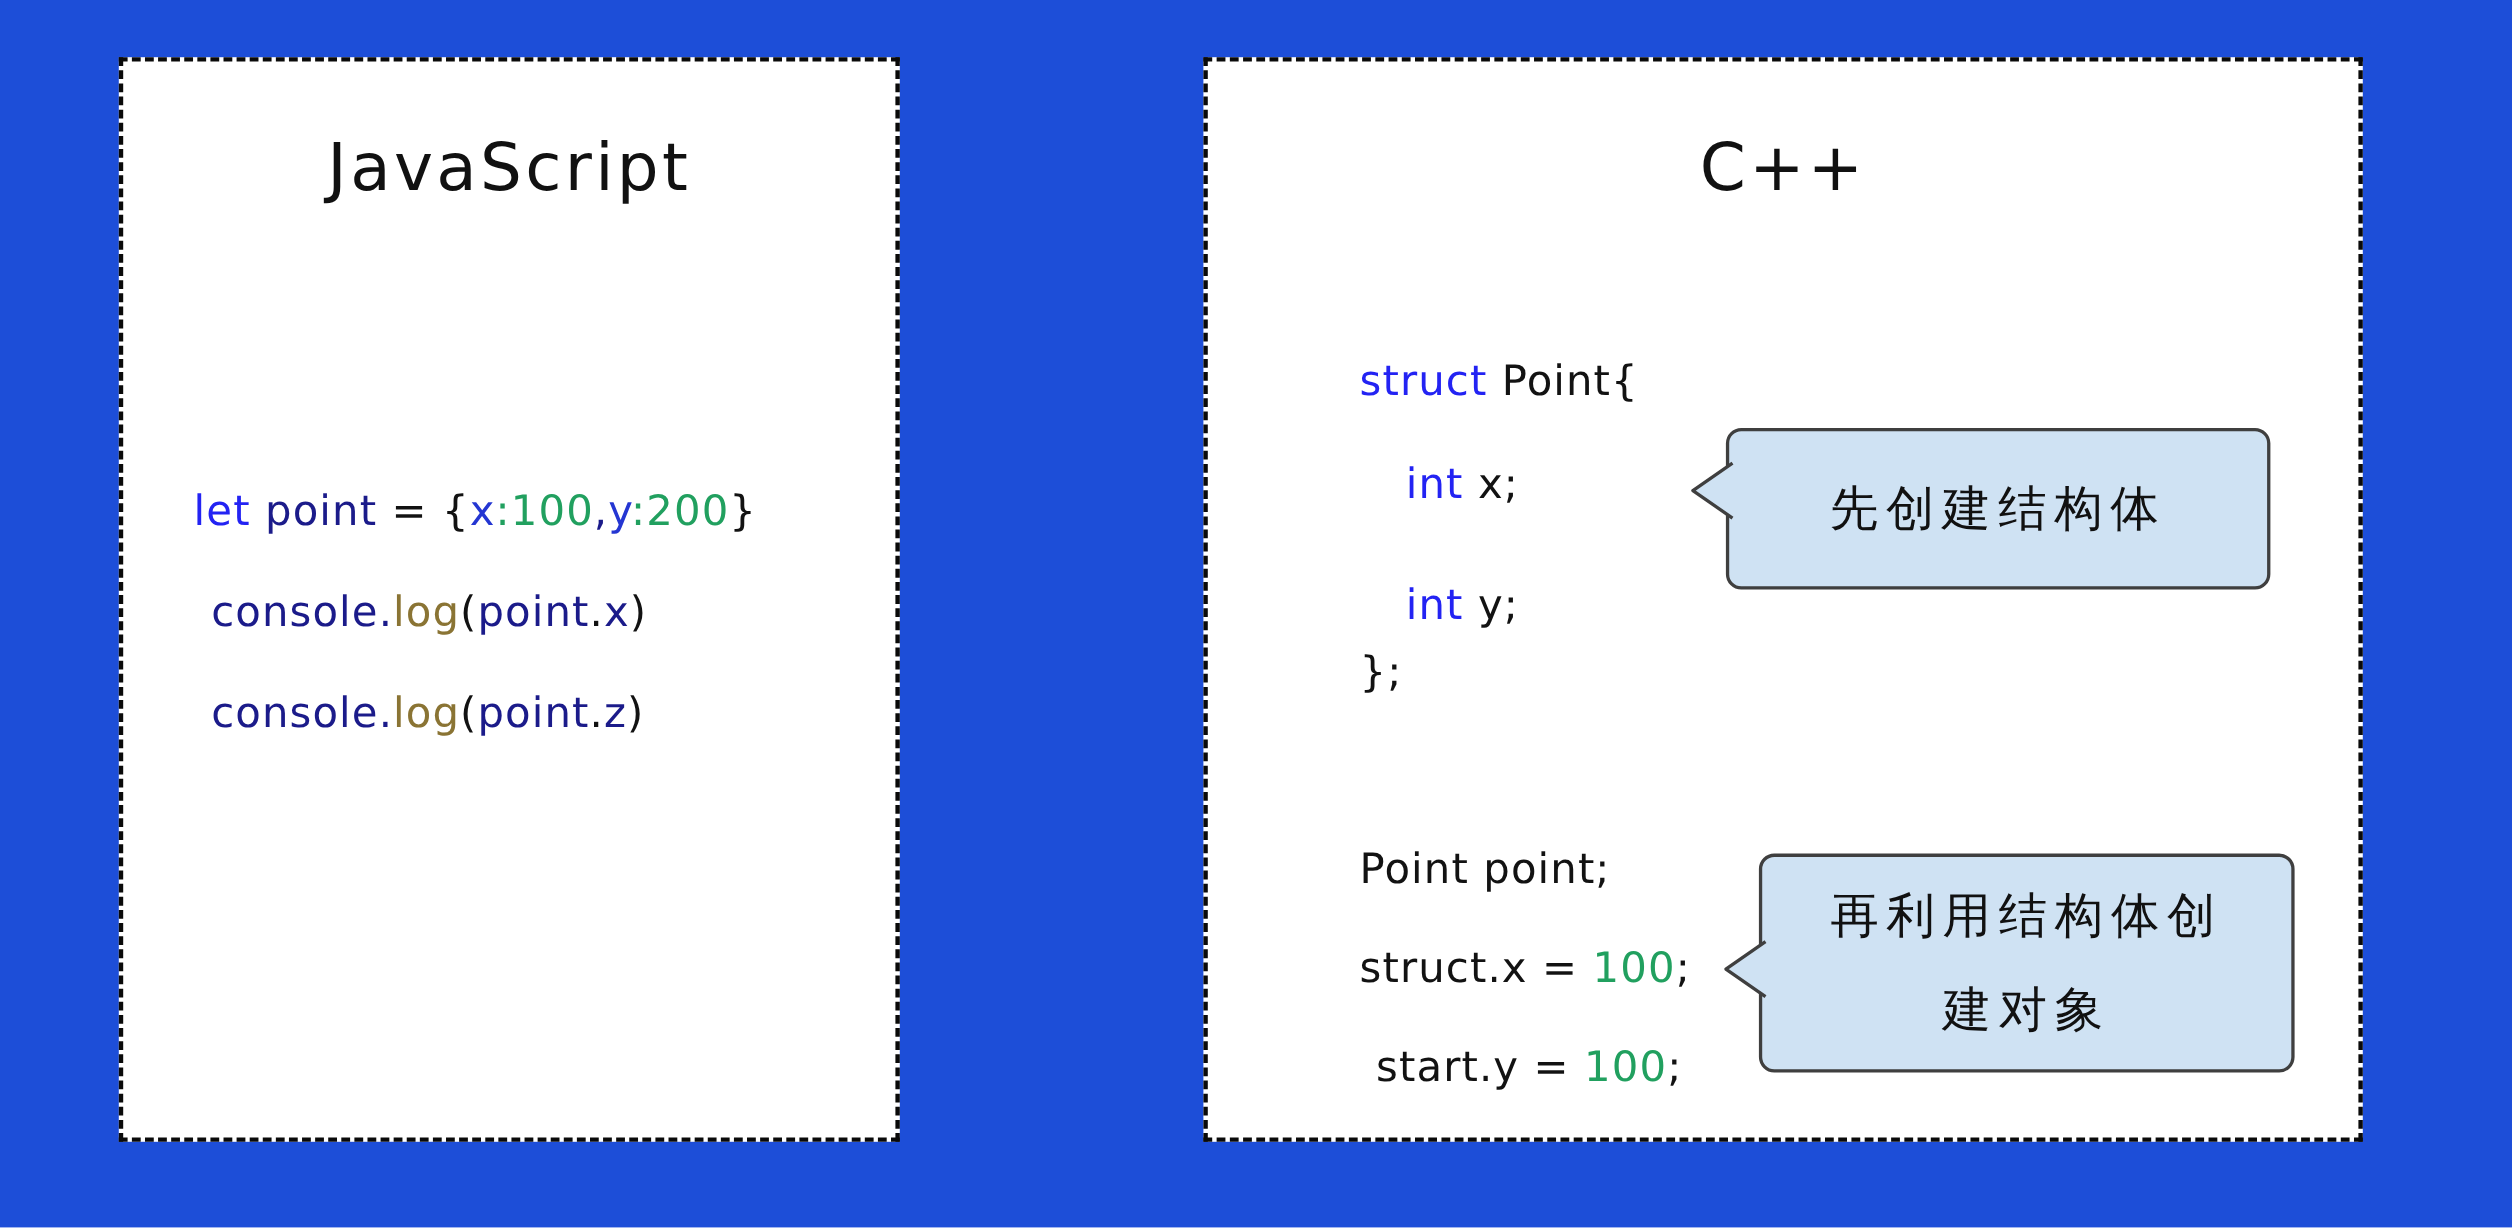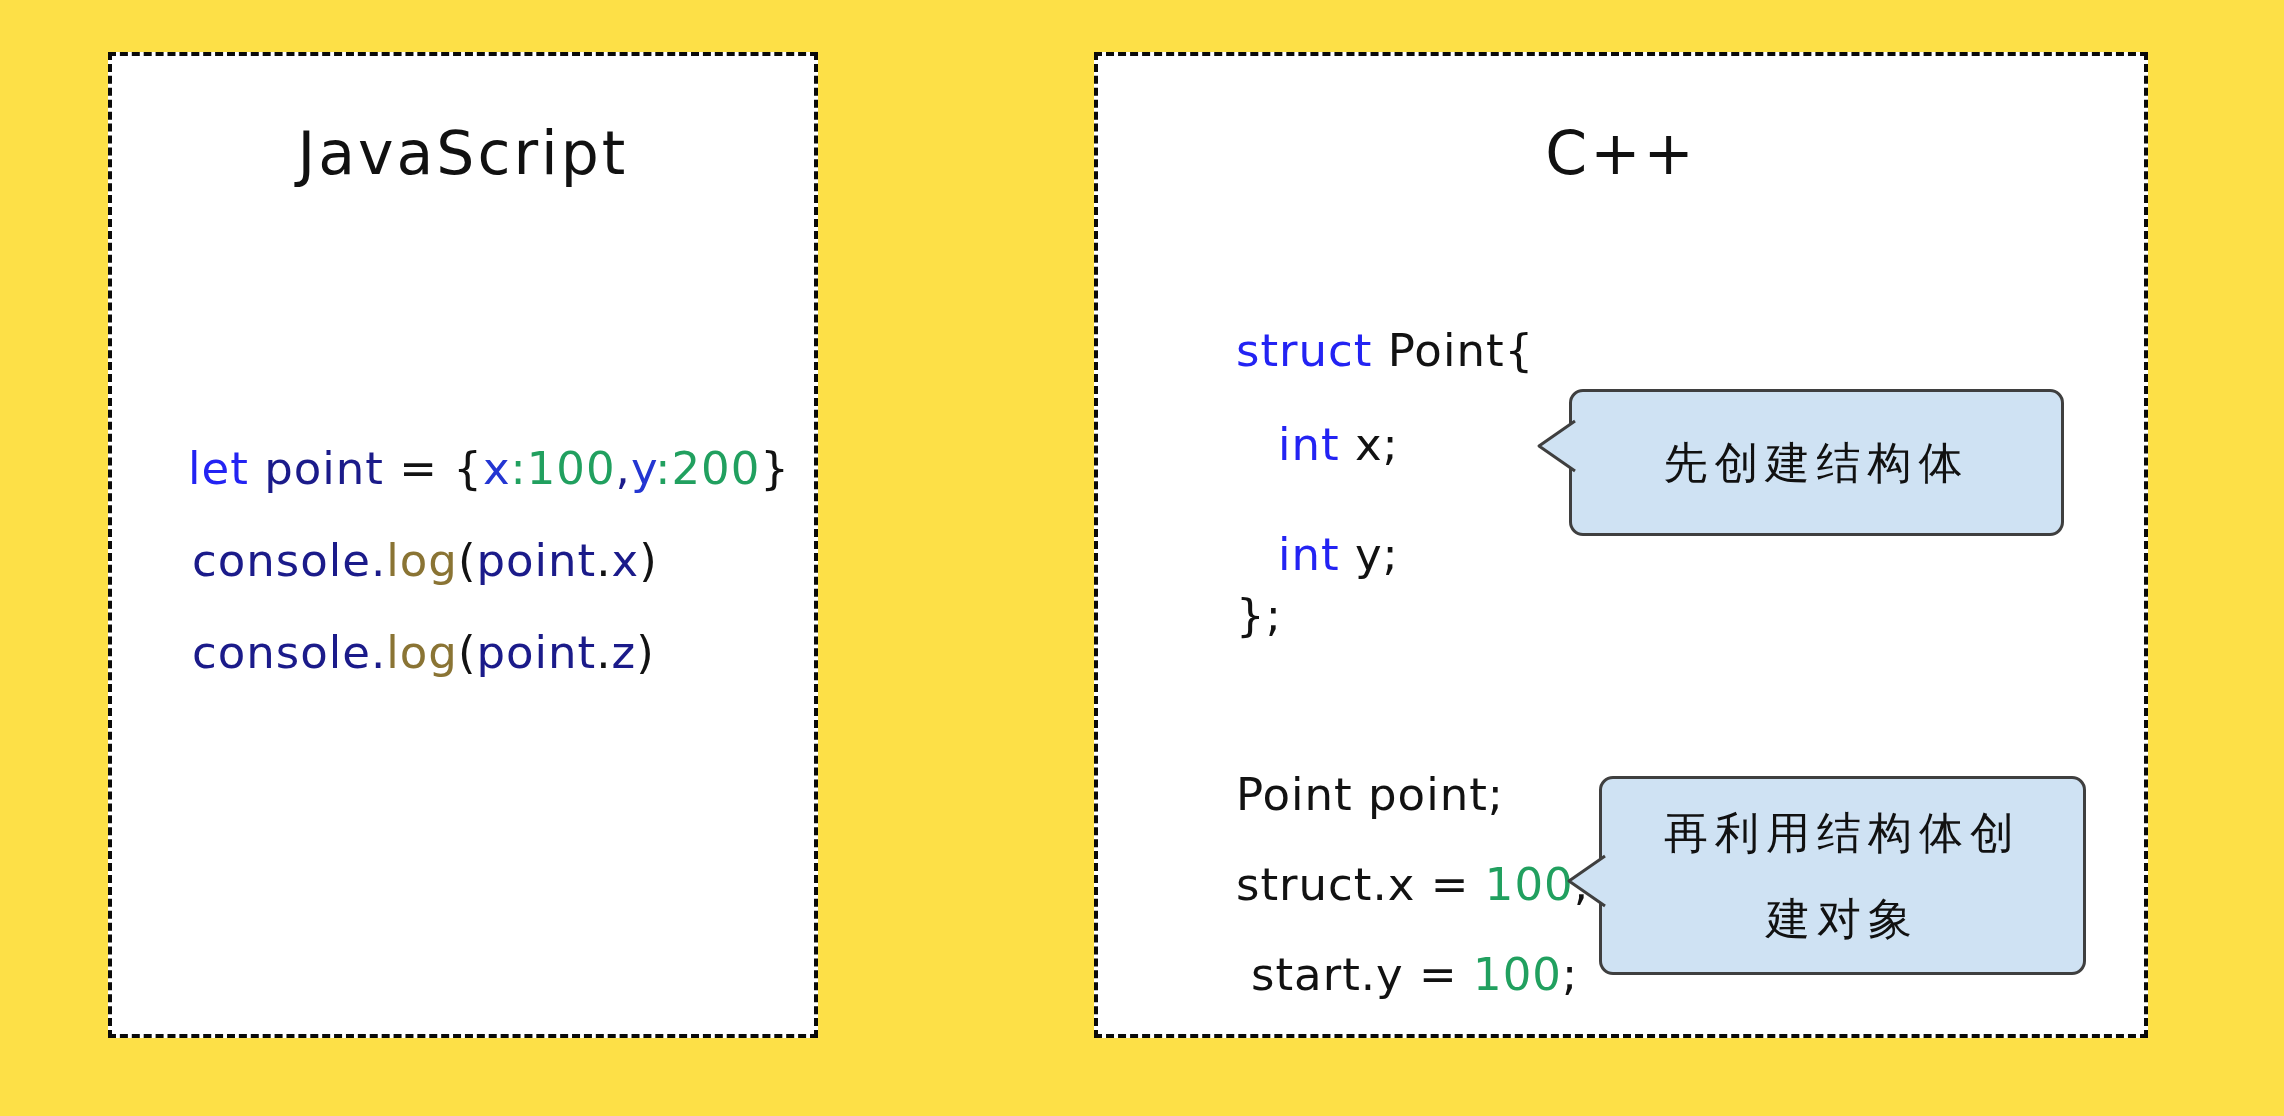--- a/index.html
+++ b/index.html
@@ -10,21 +10,21 @@
     --object-key-blue:#2436d2;
     --plain-black:#121212;
     --callout-fill:#cfe2f3;
     --callout-border:#3f3f3f;
     --panel-border:#0a0a0a;
   }
   html,body{margin:0;padding:0;background:#ffffff;}
   .canvas{
     position:relative;
     width:2284px;height:1116px;
-    background:#fde047;
+    background:#1d4ed8;
     font-family:"DejaVu Sans","Liberation Sans",sans-serif;
     overflow:hidden;
   }
   .panel{
     position:absolute;
     border:4px dashed var(--panel-border);
     background:#ffffff;
     box-sizing:border-box;
   }
   .panel.left{left:108px;top:52px;width:710px;height:986px;}
@@ -35,34 +35,34 @@
     margin:0;
     text-align:center;
     font-size:60px;
     font-weight:500;
     letter-spacing:3px;
     color:#111;
   }
   .code-line{
     position:absolute;
     white-space:pre;
-    font-size:45px;
+    font-size:38px;
     letter-spacing:1px;
     line-height:1.2;
     font-weight:500;
   }
   .tok.kw{color:var(--keyword-blue);}
   .tok.id{color:var(--identifier-navy);}
   .tok.num{color:var(--number-green);}
   .tok.fn{color:var(--function-olive);}
   .tok.key{color:var(--object-key-blue);}
   .tok.pl{color:var(--plain-black);}
 
   
-  .js-l1{left:76px;top:386px;}
+  .js-l1{left:64px;top:386px;}
   .js-l2{left:80px;top:478px;}
   .js-l3{left:80px;top:570px;}
 
   
   .cpp-l1{left:138px;top:268px;}
   .cpp-l2{left:180px;top:362px;}
   .cpp-l3{left:180px;top:472px;}
   .cpp-l4{left:138px;top:533px;}
   .cpp-l5{left:138px;top:712px;}
   .cpp-l6{left:138px;top:802px;}

